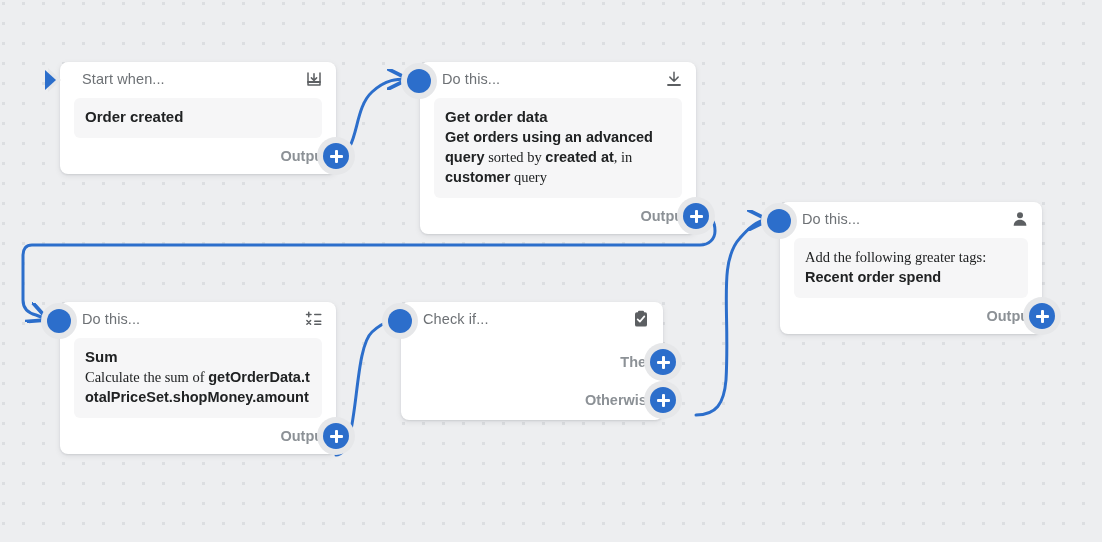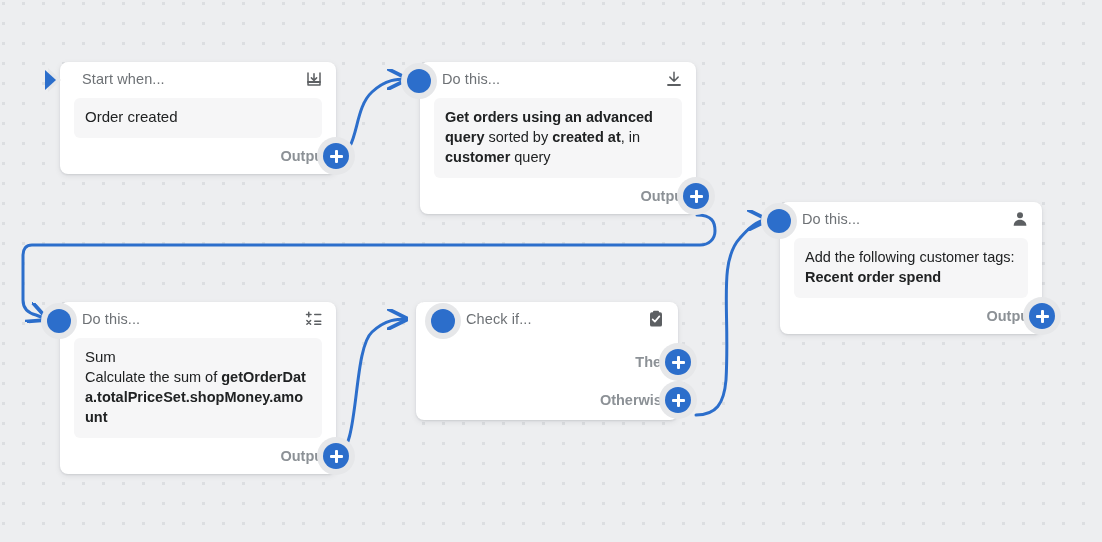--- a/index.html
+++ b/index.html
@@ -68,23 +68,23 @@
   .card-body {
     margin: 2px 14px 0 14px;
     background: #f6f6f7;
     border-radius: 6px;
     padding: 9px 11px 11px 11px;
     font-size: 14.5px;
     line-height: 20px;
     color: #202223;
   }
   .card-body .b { font-weight: bold; }
-  .card-body .n { font-weight: normal; }
+  .card-body .n { font-weight: normal; font-family: Liberation Serif, serif; }
   .body-title {
-    font-weight: normal;
+    font-weight: bold;
     font-size: 15px;
     line-height: 20px;
     color: #202223;
   }
   .port-row {
     display: flex;
     align-items: center;
     justify-content: flex-end;
     height: 36px;
     padding-right: 0px;
@@ -196,20 +196,21 @@
       <div class="node-dot"></div>
       <div class="card-title">Do this...</div>
       <div class="head-icon">
         <svg width="18" height="18" viewBox="0 0 24 24" fill="none" stroke="#5c5f62" stroke-width="2" stroke-linecap="round" stroke-linejoin="round">
           <path d="M12 3 L12 15 M6.5 9.5 L12 15 L17.5 9.5"></path>
           <path d="M4 20 L20 20" stroke-width="2.4"></path>
         </svg>
       </div>
     </div>
     <div class="card-body">
+      <div class="body-title">Get order data</div>
       <span class="b">Get orders using an advanced query</span><span class="n"> sorted by </span><span class="b">created at</span><span class="n">, in </span><span class="b">customer</span><span class="n"> query</span>
     </div>
     <div class="port-row">
       <span class="port-label">Output</span>
       <div class="plus-btn"></div>
     </div>
   </div>
 
   <div class="card" style="left:60px; top:302px; width:276px;">
     <div class="card-head">
@@ -227,21 +228,21 @@
     <div class="card-body">
       <div class="body-title">Sum</div>
       <span class="n">Calculate the sum of </span><span class="b" style="word-break:break-all;">getOrderData.totalPriceSet.shopMoney.amount</span>
     </div>
     <div class="port-row">
       <span class="port-label">Output</span>
       <div class="plus-btn"></div>
     </div>
   </div>
 
-  <div class="card" style="left:416px; top:302px; width:262px;padding-left:28px;">
+  <div class="card" style="left:401px; top:302px; width:262px;">
     <div class="card-head">
       <div class="node-dot"></div>
       <div class="card-title">Check if...</div>
       <div class="head-icon">
         <svg width="18" height="18" viewBox="0 0 24 24">
           <rect x="4" y="3" width="16" height="19" rx="2.5" fill="#5c5f62"></rect>
           <rect x="8" y="1" width="8" height="4" rx="1.4" fill="#5c5f62"></rect>
           <path d="M7.5 12.5 L10.5 15.5 L16.5 8.5" fill="none" stroke="#ffffff" stroke-width="2.2" stroke-linecap="round" stroke-linejoin="round"></path>
         </svg>
       </div>
@@ -262,21 +263,21 @@
       <div class="node-dot"></div>
       <div class="card-title">Do this...</div>
       <div class="head-icon">
         <svg width="18" height="18" viewBox="0 0 24 24" fill="#5c5f62">
           <circle cx="12" cy="7" r="4"></circle>
           <path d="M3.5 21 C3.5 16.2 7.3 13 12 13 C16.7 13 20.5 16.2 20.5 21 Z"></path>
         </svg>
       </div>
     </div>
     <div class="card-body">
-      <span class="n">Add the following customer tags: </span><span class="b">Recent order spend</span>
+      <span class="n">Add the following greater tags: </span><span class="b">Recent order spend</span>
     </div>
     <div class="port-row">
       <span class="port-label">Output</span>
       <div class="plus-btn"></div>
     </div>
   </div>
 
 </div>
 
 </body></html>

